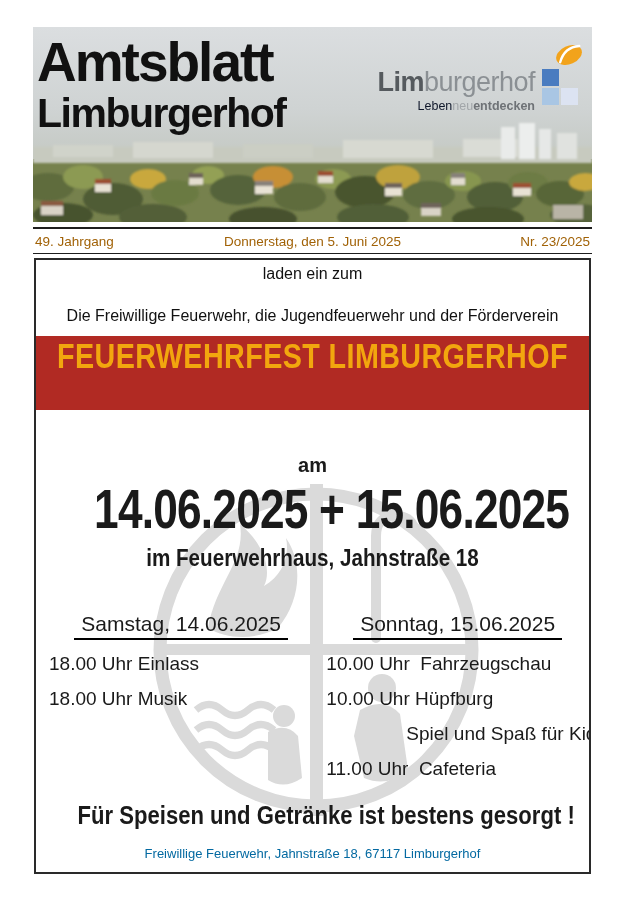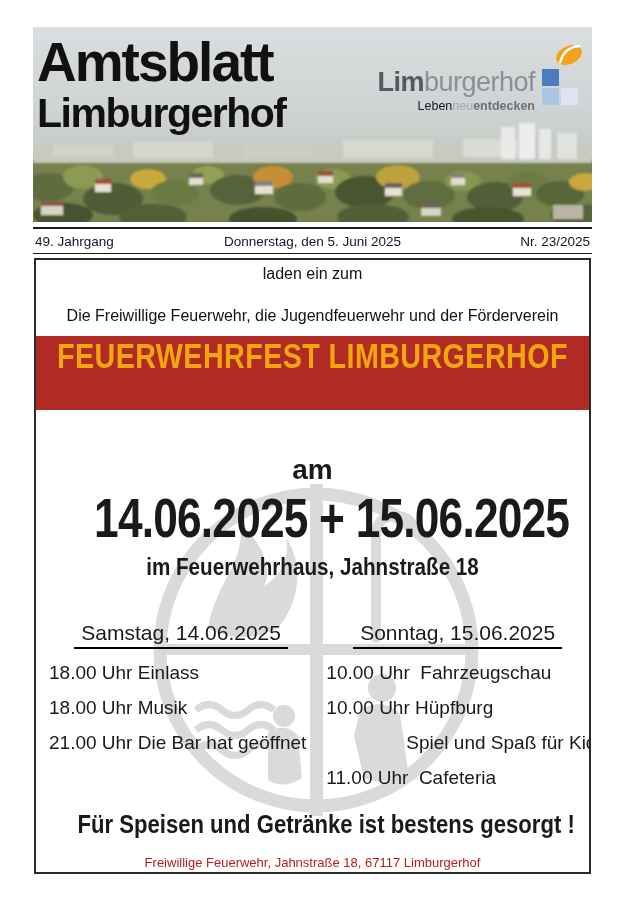--- a/index.html
+++ b/index.html
@@ -36,21 +36,21 @@
   .sq-bl { left:0; top:33px; background:var(--sq-bl,#a9c6e4); }
   .sq-br { left:19px; top:33px; background:var(--sq-br,#dce3f2); }
   .leaf { position:absolute; left:10px; top:-13px; }
   .leaf-shape { fill:var(--leaf-color,#f2a31b); }
 
   
   .issue-bar {
     position:absolute; left:33px; top:227px; width:559px;
     border-top:2px solid #1e1e1e; border-bottom:1.5px solid #1e1e1e;
     display:flex; align-items:center;
-    padding:5px 2px 4px 2px; font-size:13.5px; color:#0f172a;
+    padding:5px 2px 4px 2px; font-size:13.5px; color:#a16207;
   }
   .issue-bar .ib-left { flex:1; text-align:left; }
   .issue-bar .ib-center { flex:2; text-align:center; }
   .issue-bar .ib-right { flex:1; text-align:right; }
 
   
   .poster {
     position:absolute; left:34px; top:258px; width:557px; height:616px;
     border:2px solid #2a2a2a; background:#fff; text-align:center; overflow:hidden;
   }
@@ -62,21 +62,21 @@
   .banner {
     margin-top:8px; height:74px; width:100%;
     background:var(--banner-bg,#b12a23);
     display:flex; align-items:flex-start; justify-content:center;
   }
   .banner-title {
     color:var(--banner-fg,#f2a60e); font-weight:bold; font-size:35px;
     transform:scaleX(0.82); transform-origin:center; white-space:nowrap; letter-spacing:0.5px;
   }
 
-  .am-label { margin-top:44px; font-size:28px; font-weight:bold; }
+  .am-label { margin-top:44px; font-size:20px; font-weight:bold; }
   .event-dates {
     margin-top:4px; font-size:56px; font-weight:bold; line-height:1;
     transform:scaleX(0.79); transform-origin:center; white-space:nowrap; letter-spacing:-1px;
   }
   .venue {
     margin-top:7px; font-size:24px; font-weight:bold;
     transform:scaleX(0.86); transform-origin:center; white-space:nowrap;
   }
 
   .sched { margin-top:40px; display:flex; text-align:left; }
@@ -87,21 +87,21 @@
   .sched-row { margin-top:13px; font-size:19px; white-space:pre; }
   .col-left .sched-row { padding-left:13px; }
   .col-left .sched-row.indent { padding-left:85px; }
   .col-right .sched-row { padding-left:0; }
   .col-right .sched-row.indent { padding-left:80px; }
 
   .closing {
     margin-top:20px; font-size:26px; font-weight:bold;
     transform:scaleX(0.85); transform-origin:center; white-space:nowrap;
   }
-  .poster-footer { margin-top:15px; font-size:13px; color:#b91c1c; }
+  .poster-footer { margin-top:15px; font-size:13px; color:#0369a1; }
 </style>
 </head>
 <body>
 
 <div class="page">
 
   <header class="masthead">
     <div class="photo">
       <svg width="559" height="195" viewBox="0 0 559 195" aria-hidden="true">
         <defs>
@@ -238,21 +238,20 @@
 
       <div class="am-label">am</div>
       <div class="event-dates">14.06.2025 + 15.06.2025</div>
       <div class="venue">im Feuerwehrhaus, Jahnstraße 18</div>
 
       <div class="sched">
         <div class="col-left">
           <div class="sched-header"><span>Samstag, 14.06.2025</span></div>
           <div class="sched-row">18.00 Uhr Einlass</div>
           <div class="sched-row">18.00 Uhr Musik</div>
-          <div class="sched-row">21.00 Uhr Die Bar hat geöffnet</div>
         </div>
         <div class="col-right">
           <div class="sched-header"><span>Sonntag, 15.06.2025</span></div>
           <div class="sched-row">10.00 Uhr  Fahrzeugschau</div>
           <div class="sched-row">10.00 Uhr Hüpfburg</div>
           <div class="sched-row indent">Spiel und Spaß für Kids</div>
           <div class="sched-row">11.00 Uhr  Cafeteria</div>
         </div>
       </div>
 

